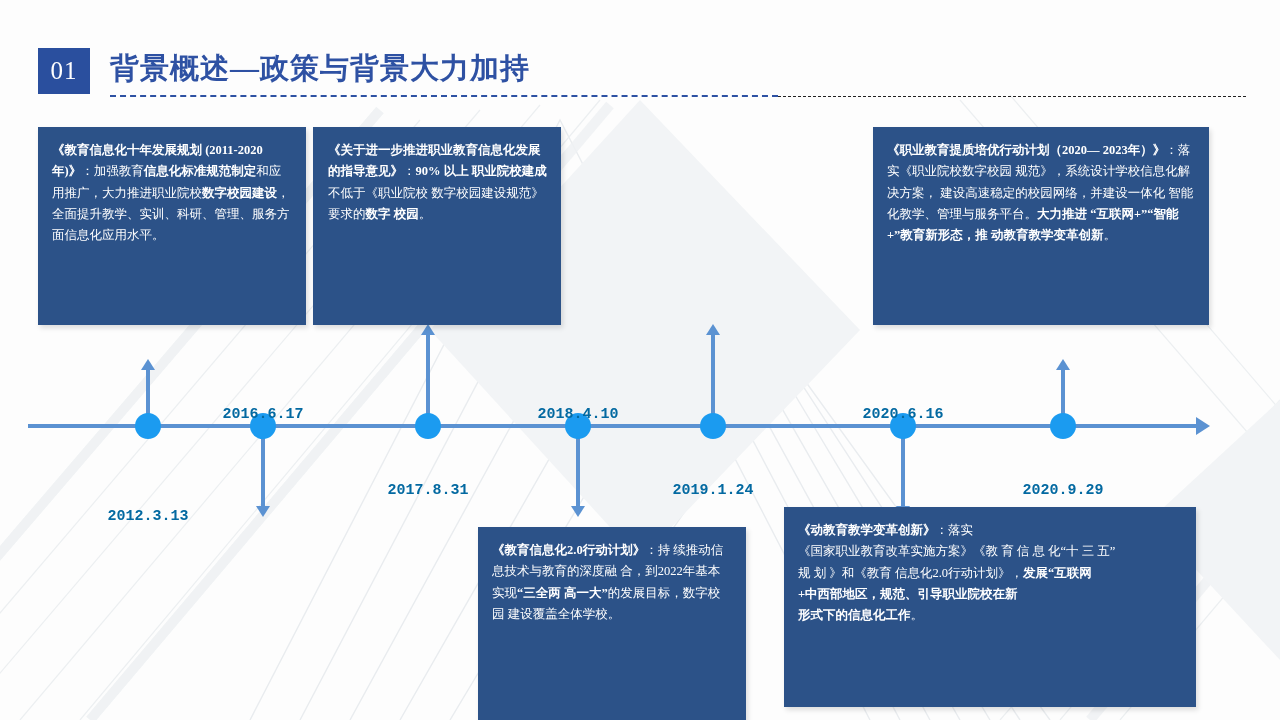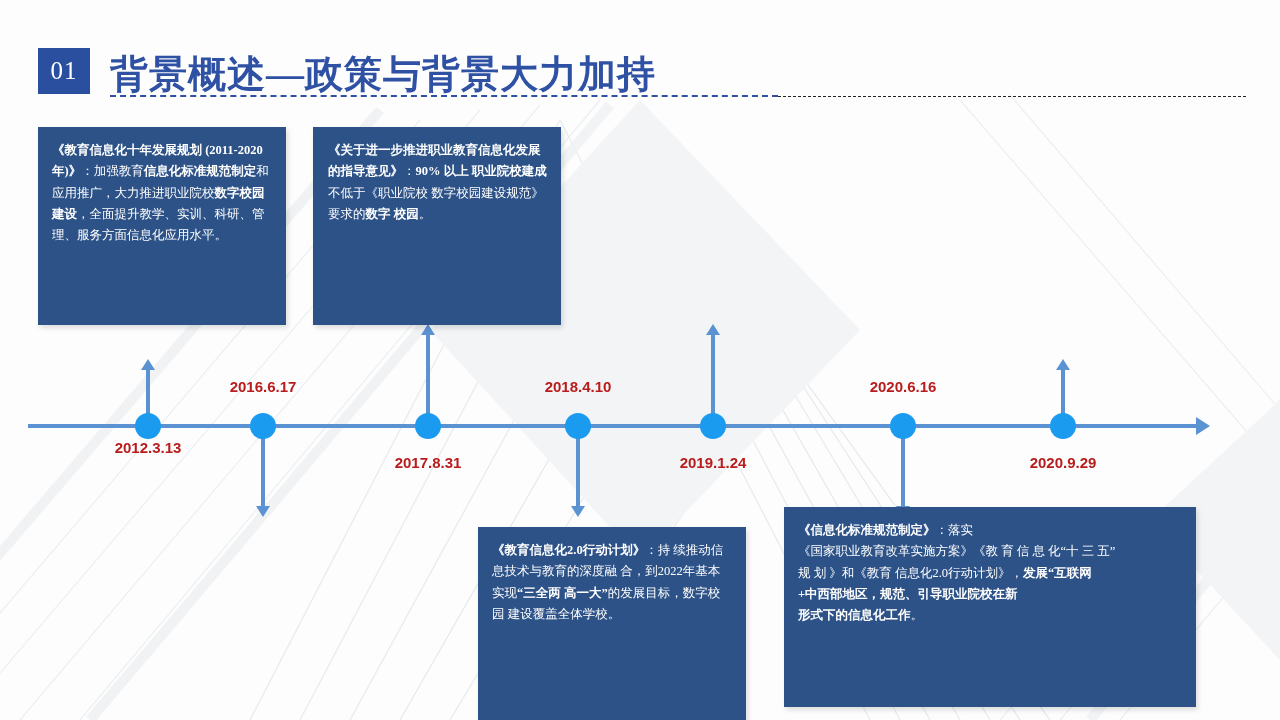--- a/index.html
+++ b/index.html
@@ -43,21 +43,21 @@
     font-weight: 400;
     letter-spacing: 1px;
     display: flex;
     align-items: center;
     justify-content: center;
     font-family: "Liberation Serif", serif;
   }
   .page-title {
     position: absolute;
     left: 110px; top: 20px;
-    font-size: 38px;
+    font-size: 29px;
     font-weight: 700;
     color: #2e51a3;
     letter-spacing: 1px;
     white-space: nowrap;
     font-family: "Liberation Serif", "DejaVu Serif", serif;
   }
   .title-rule-blue {
     position: absolute;
     left: 110px; top: 66px;
     width: 668px; height: 0;
@@ -80,21 +80,21 @@
     font-size: 12.5px;
     z-index: 4;
     box-shadow: 2px 3px 5px rgba(0,0,0,0.13);
     font-family: "Liberation Serif", "DejaVu Serif", serif;
     overflow: hidden;
   }
   .card .b  { font-weight: 700; }
   .card .teal { color: #2fd0b0; font-weight: 700; }
 
   
-  #card-top-1 { left: 38px;  top: 127px; width: 248px; height: 198px; }
+  #card-top-1 { left: 38px;  top: 127px; width: 268px; height: 198px; }
   #card-top-2 { left: 313px; top: 127px; width: 248px; height: 198px; padding-left: 15px; }
   #card-top-3 { left: 593px; top: 127px; width: 248px; height: 198px; }
   #card-top-4 { left: 873px; top: 127px; width: 336px; height: 198px; }
 
   
   #card-bot-1 { left: 118px; top: 507px; width: 263px; height: 200px; }
   #card-bot-2 { left: 478px; top: 507px; width: 268px; height: 200px; margin-top: 20px; }
   #card-bot-3 { left: 784px; top: 507px; width: 412px; height: 200px; }
 
   
@@ -139,27 +139,28 @@
     width: 0; height: 0;
     margin-left: -7px;
     border-left: 7px solid transparent;
     border-right: 7px solid transparent;
   }
   .stem-arrow.up   { border-bottom: 11px solid #5b92d2; }
   .stem-arrow.down { border-top: 11px solid #5b92d2; }
 
   .date-label {
     position: absolute;
-    color: #b91c1c;
+    color: #0369a1;
     font-weight: 700;
     font-size: 15px;
     white-space: nowrap;
     transform: translateX(-50%);
-    font-family: Liberation Sans, sans-serif;
+    font-family: Liberation Mono, monospace;
     pointer-events: auto;
+    margin-top: 28px;
   }
 </style>
 </head>
 <body>
 
 <div class="slide">
 
   <div class="bg-pattern">
     <svg width="1280" height="720" viewBox="0 0 1280 720">
       <g stroke="#e9ecef" stroke-width="1.4" fill="none">
@@ -196,32 +197,33 @@
 
   <div class="header">
     <div class="num-badge">01</div>
     <div class="page-title">背景概述—政策与背景大力加持</div>
     <div class="title-rule-blue"></div>
     <div class="title-rule-dark"></div>
   </div>
 
   <div class="card" id="card-top-1"><span class="b">《教育信息化十年发展规划 (2011-2020年)》</span>：加强教育<span class="b">信息化标准规范制定</span>和应用推广，大力推进职业院校<span class="b">数字校园建设</span>，全面提升教学、实训、科研、管理、服务方面信息化应用水平。</div>
   <div class="card" id="card-top-2"><span class="b">《关于进一步推进职业教育信息化发展的指导意见》</span>：<span class="b">90% 以上 职业院校建成</span>不低于《职业院校 数字校园建设规范》要求的<span class="b">数字 校园</span>。</div>
+  <div class="card" id="card-top-4"><span class="b">《职业教育提质培优行动计划（2020— 2023年）》</span>：落实《职业院校数字校园 规范》，系统设计学校信息化解决方案， 建设高速稳定的校园网络，并建设一体化 智能化教学、管理与服务平台。<span class="b">大力推进 “互联网+”“智能+”教育新形态，推 动教育教学变革创新</span>。</div>
 
   <div class="card" id="card-bot-2"><span class="b">《教育信息化2.0行动计划》</span>：持 续推动信息技术与教育的深度融 合，到2022年基本实现<span class="b">“三全两 高一大”</span>的发展目标，数字校园 建设覆盖全体学校。</div>
-  <div class="card" id="card-bot-3"><span class="b">《信息化标准规范制定》</span>：落实<br>《国家职业教育改革实施方案》《教 育 信 息 化“十 三 五”<br>规 划 》和《教育 信息化2.0行动计划》，<span class="b">发展“互联网</span><br><span class="b">+中西部地区，规范、引导职业院校在新</span><br><span class="b">形式下的信息化工作</span>。</div>
+  <div class="card" id="card-bot-3"><span class="b">《动教育教学变革创新》</span>：落实<br>《国家职业教育改革实施方案》《教 育 信 息 化“十 三 五”<br>规 划 》和《教育 信息化2.0行动计划》，<span class="b">发展“互联网</span><br><span class="b">+中西部地区，规范、引导职业院校在新</span><br><span class="b">形式下的信息化工作</span>。</div>
 
   <div class="timeline" id="timeline">
     <div class="axis"></div>
     <div class="axis-arrow"></div>
 
   <div class="stem" style="left: 148px; top: 369px; height: 55px;"></div>
       <div class="stem-arrow up" style="left: 148px; top: 359px;"></div>
       <div class="node-dot" style="left: 148px;"></div>
-      <div class="date-label" style="left: 148px; top: 439px;">2012.3.13</div>
+      <div class="date-label" style="left: 148px; top: 480px;">2012.3.13</div>
       <div class="stem" style="left: 263px; top: 426px; height: 80px;"></div>
       <div class="stem-arrow down" style="left: 263px; top: 506px;"></div>
       <div class="node-dot" style="left: 263px;"></div>
       <div class="date-label" style="left: 263px; top: 378px;">2016.6.17</div>
       <div class="stem" style="left: 428px; top: 334px; height: 90px;"></div>
       <div class="stem-arrow up" style="left: 428px; top: 324px;"></div>
       <div class="node-dot" style="left: 428px;"></div>
       <div class="date-label" style="left: 428px; top: 454px;">2017.8.31</div>
       <div class="stem" style="left: 578px; top: 426px; height: 80px;"></div>
       <div class="stem-arrow down" style="left: 578px; top: 506px;"></div>

